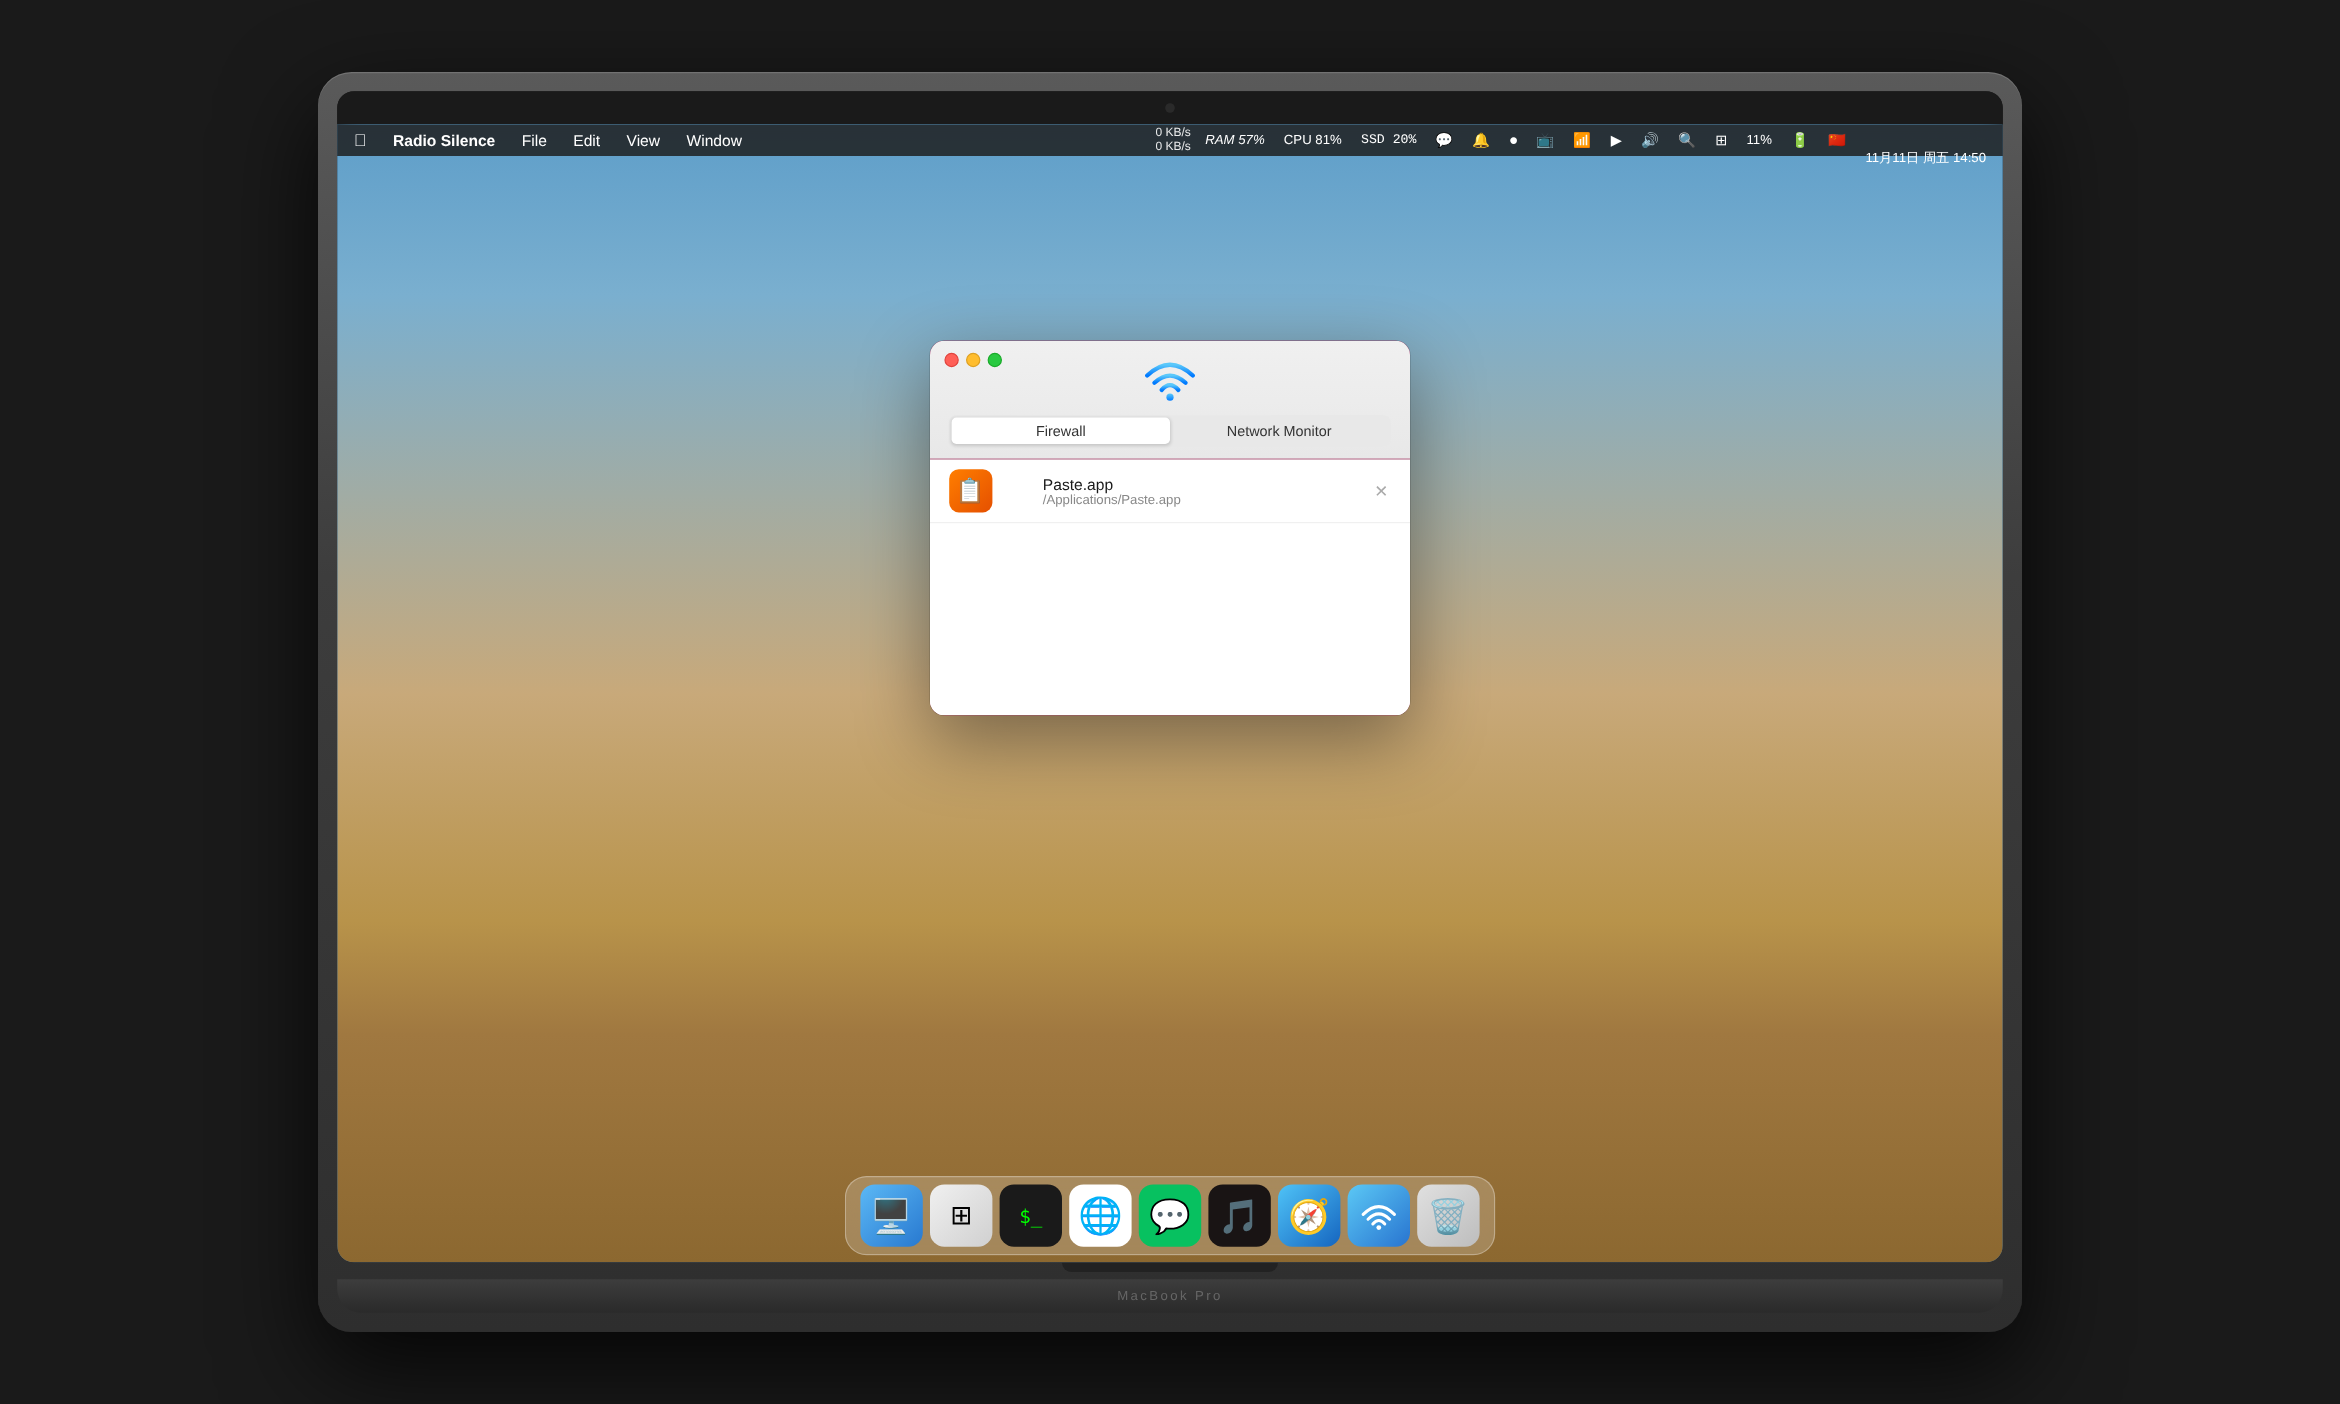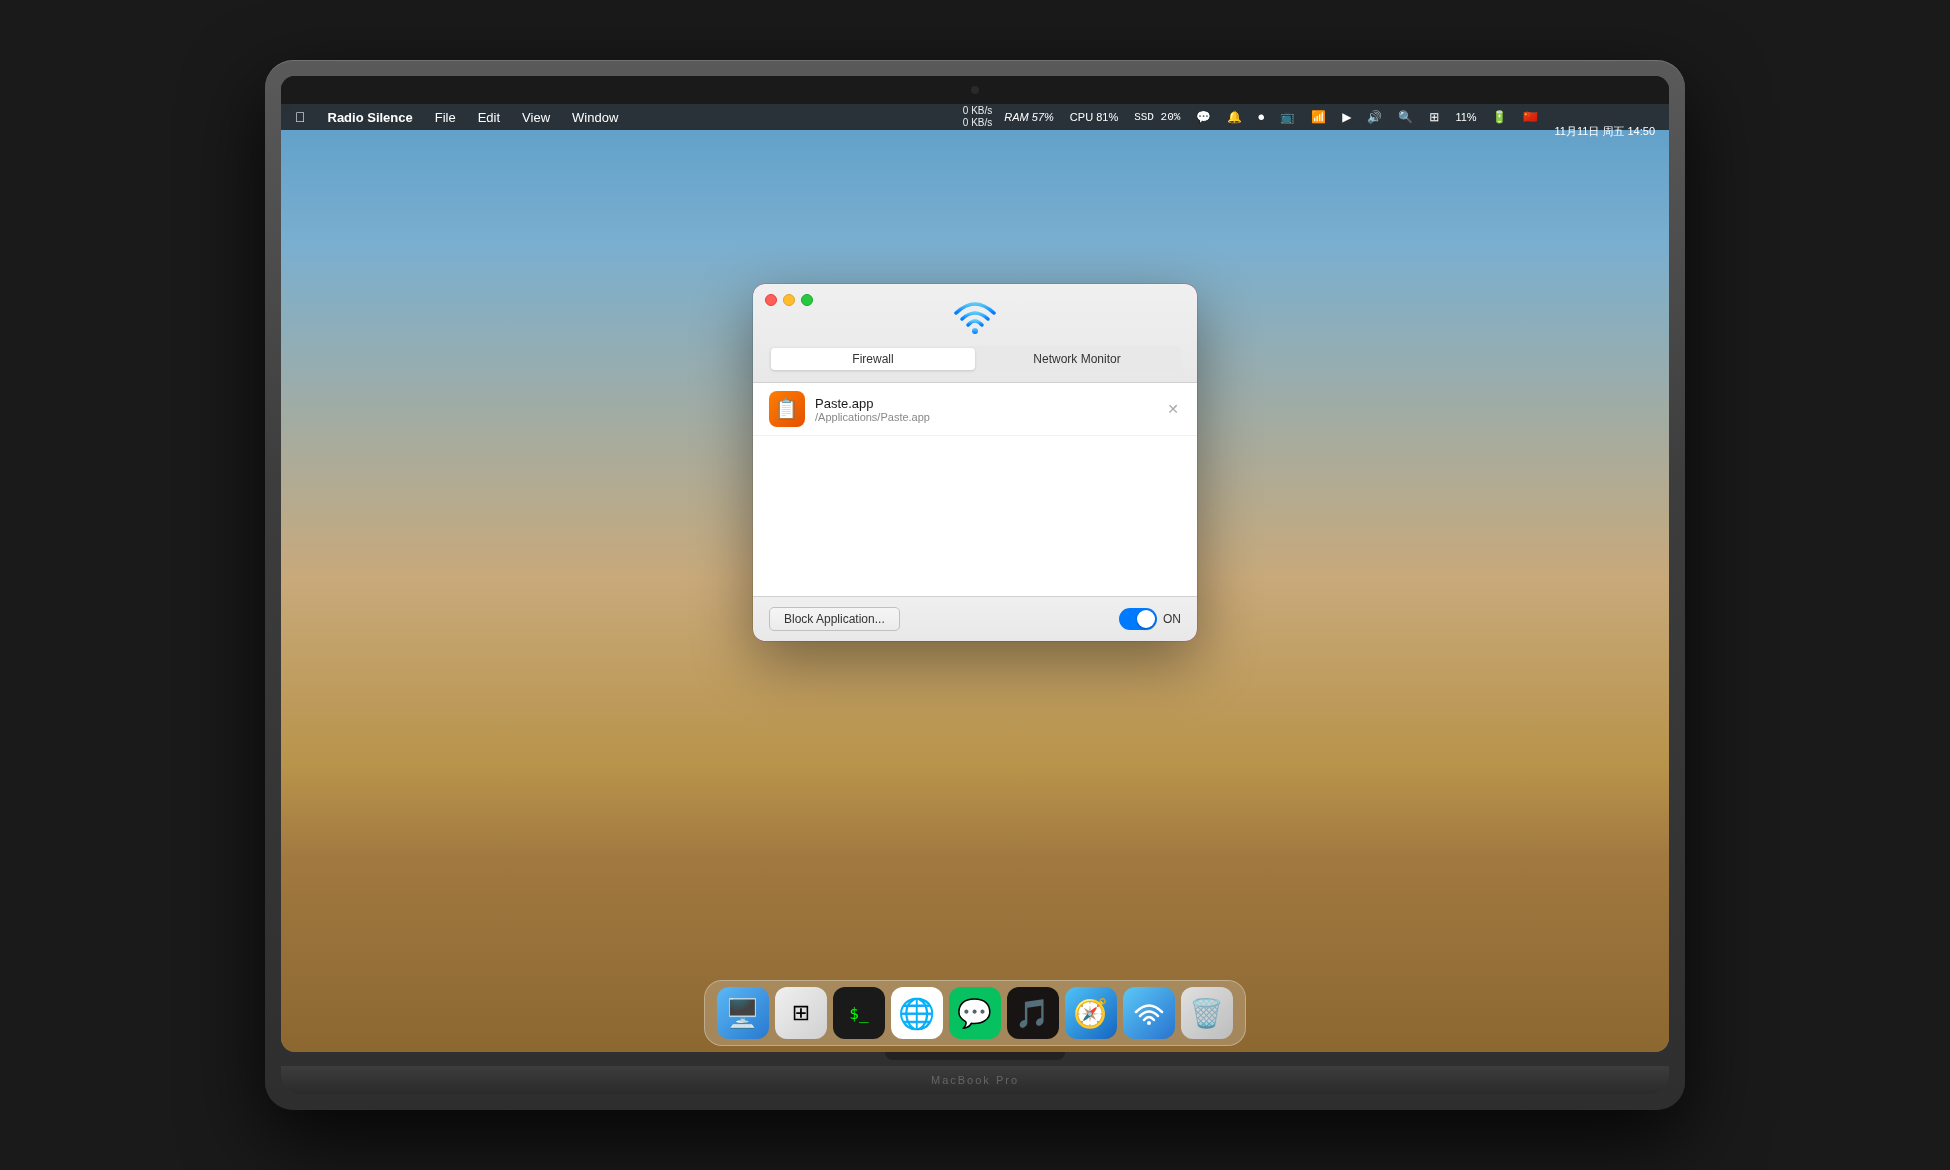--- a/index.html
+++ b/index.html
@@ -155,21 +155,21 @@
     .dock-spotify { background: #191414; color: #1db954; }
     .dock-safari { background: linear-gradient(135deg, #4fc3f7, #1565c0); }
     .dock-trash { background: linear-gradient(135deg, #e0e0e0, #bdbdbd); }
 
     
     .dialog {
       position: absolute;
       top: 180px;
       left: 50%;
       transform: translateX(-50%);
-      width: 444px;
+      width: 400px;
       background: #be185d;
       border-radius: 12px;
       box-shadow: 0 20px 60px rgba(0,0,0,0.4), 0 0 0 0.5px rgba(0,0,0,0.2);
       overflow: hidden;
       z-index: 200;
     }
 
     .dialog-titlebar {
       background: linear-gradient(180deg, #f0f0f0, #e8e8e8);
       padding: 12px 16px 10px;
@@ -260,20 +260,21 @@
       background: linear-gradient(135deg, #ff7e00, #e55000);
       display: flex;
       align-items: center;
       justify-content: center;
       font-size: 20px;
       margin-right: 10px;
       flex-shrink: 0;
     }
     .app-info {
       flex: 1;
+      margin-left: 32px;
     }
     .app-name {
       font-size: 13px;
       font-weight: 500;
       color: #1a1a1a;
     }
     .app-path {
       font-size: 11px;
       color: #888;
     }
@@ -453,29 +454,20 @@
             </div>
             <div class="app-info">
               <div class="app-name">Paste.app</div>
               <div class="app-path">/Applications/Paste.app</div>
             </div>
             <div class="app-remove">✕</div>
           </div>
           <div class="empty-area"></div>
         </div>
 
-        <div class="dialog-footer">
-          <button class="block-app-btn">Block Application...</button>
-          <div class="toggle-area">
-            <div class="toggle-switch">
-              <div class="toggle-knob"></div>
-            </div>
-            <span class="toggle-label">ON</span>
-          </div>
-        </div>
       </div>
 
       <div class="dock">
 
         <div class="dock-icon dock-finder">
           <span>🖥️</span>
         </div>
 
         <div class="dock-icon dock-launchpad">
           <span style="font-size:22px;">⊞</span>

